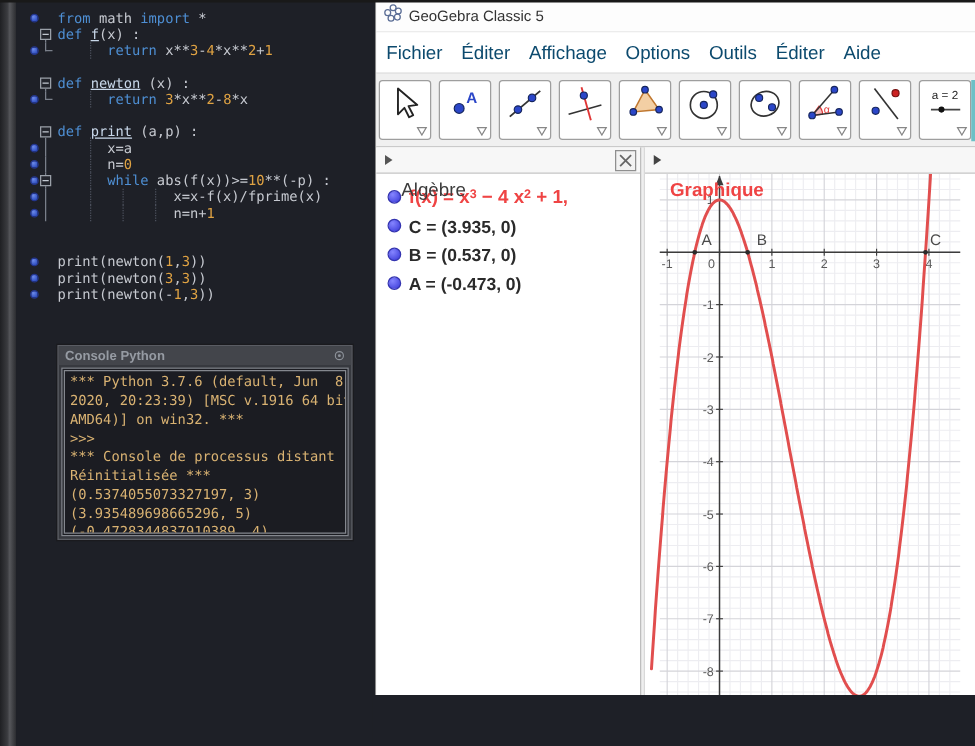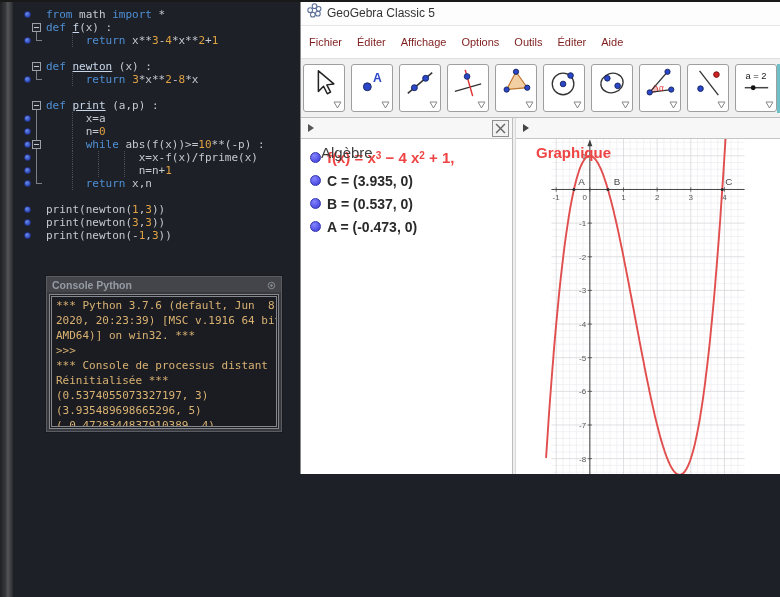--- a/index.html
+++ b/index.html
@@ -29,25 +29,25 @@
   
   #console{position:absolute;left:46px;top:276px;width:236px;height:156px;background:#37393f;
     border:1px solid #5a5c63;box-shadow:0 0 0 1px #1a1a1e;}
   #console-titlebar{height:15px;background:#43454b;display:flex;align-items:center;justify-content:space-between;padding:0 5px;}
   #console-title{font-size:10.5px;font-weight:bold;color:#969ba3;}
   #console-body{position:absolute;left:2px;right:2px;top:17px;bottom:2px;background:#1b1c22;
     border:3px double #84878e;padding:1px 4px;overflow:hidden;}
   .con-line{font-family:"DejaVu Sans Mono",monospace;font-size:11px;line-height:15px;color:#d9b272;white-space:pre;}
 
   
-  #gg{position:absolute;left:300px;top:0;width:480px;height:474px;background:#fff;border-left:1px solid #8a8a8a;}
+  #gg{position:absolute;left:300px;top:0;width:480px;height:556px;background:#fff;border-left:1px solid #8a8a8a;}
   #gg-titlebar{height:26px;display:flex;align-items:center;padding-left:6px;background:#fdfdfd;border-bottom:1px solid #e6e6e6;}
   #gg-title{font-size:12px;color:#333;margin-left:5px;}
   #gg-menubar{height:32px;display:flex;align-items:center;padding-left:5px;background:#fff;}
-  .menu-item{font-size:11px;color:#7f1d1d;margin-right:9px;padding:2px 3px;cursor:default;}
+  .menu-item{font-size:15px;color:#0c4a6e;margin-right:9px;padding:2px 3px;cursor:default;}
   #gg-toolbar{height:60px;background:#f0f0f0;border-top:1px solid #e0e0e0;border-bottom:1px solid #bdbdbd;
     display:flex;align-items:center;padding-left:2px;position:relative;}
   .tool-btn{position:relative;width:42px;height:48px;margin-right:6px;background:#fff;border:1px solid #9e9e9e;border-radius:3px;flex:0 0 auto;}
   .tool-btn svg.tool-icon{position:absolute;left:5px;top:3px;width:30px;height:30px;}
   .tool-dd{position:absolute;right:2px;bottom:2px;width:9px;height:8px;}
   #tool-sliver{position:absolute;right:0;top:5px;width:3px;height:49px;background:#6cc0c6;}
 
   #gg-content{position:absolute;left:0;top:118px;right:0;bottom:0;display:flex;}
   .view-header{height:21px;background:#f7f7f7;border-bottom:1px solid #c6c6c6;display:flex;align-items:center;padding-left:6px;position:relative;}
   .view-title{font-size:15px;color:#3c3c3c;margin-left:6px;margin-top:48px;}
@@ -80,21 +80,20 @@
         <div class="ed-line" style="top: 47px;"><span class="ed-text"></span></div>
         <div class="ed-line" style="top: 60px;"><div class="ed-stem" style="top: 11px; height: 2px;"></div><div class="ed-box"></div><span class="ed-text"><span class="tk-kw">def</span><span class="tk-pl"> </span><span class="tk-df">newton</span><span class="tk-pl"> (x) :</span></span></div>
         <div class="ed-line" style="top: 73px;"><div class="ed-dot"></div><div class="ed-stem" style="top: 0px; height: 7px;"></div><div class="ed-horiz"></div><div class="ed-guide" style="left: 59px;"></div><span class="ed-text"><span class="tk-pl">      </span><span class="tk-kw">return</span><span class="tk-pl"> </span><span class="tk-num">3</span><span class="tk-pl">*x**</span><span class="tk-num">2</span><span class="tk-pl">-</span><span class="tk-num">8</span><span class="tk-pl">*x</span></span></div>
         <div class="ed-line" style="top: 86px;"><span class="ed-text"></span></div>
         <div class="ed-line" style="top: 99px;"><div class="ed-stem" style="top: 11px; height: 2px;"></div><div class="ed-box"></div><span class="ed-text"><span class="tk-kw">def</span><span class="tk-pl"> </span><span class="tk-df">print</span><span class="tk-pl"> (a,p) :</span></span></div>
         <div class="ed-line" style="top: 112px;"><div class="ed-dot"></div><div class="ed-stem" style="top: 0px; height: 13px;"></div><div class="ed-guide" style="left: 59px;"></div><span class="ed-text"><span class="tk-pl">      x=a</span></span></div>
         <div class="ed-line" style="top: 125px;"><div class="ed-dot"></div><div class="ed-stem" style="top: 0px; height: 13px;"></div><div class="ed-guide" style="left: 59px;"></div><span class="ed-text"><span class="tk-pl">      n=</span><span class="tk-num">0</span></span></div>
         <div class="ed-line" style="top: 138px;"><div class="ed-dot"></div><div class="ed-stem" style="top: 0px; height: 13px;"></div><div class="ed-box"></div><div class="ed-guide" style="left: 59px;"></div><span class="ed-text"><span class="tk-pl">      </span><span class="tk-kw">while</span><span class="tk-pl"> abs(f(x))&gt;=</span><span class="tk-num">10</span><span class="tk-pl">**(-p) :</span></span></div>
         <div class="ed-line" style="top: 151px;"><div class="ed-dot"></div><div class="ed-stem" style="top: 0px; height: 13px;"></div><div class="ed-guide" style="left: 59px;"></div><div class="ed-guide" style="left: 85px;"></div><div class="ed-guide" style="left: 111px;"></div><span class="ed-text"><span class="tk-pl">              x=x-f(x)/fprime(x)</span></span></div>
         <div class="ed-line" style="top: 164px;"><div class="ed-dot"></div><div class="ed-stem" style="top: 0px; height: 13px;"></div><div class="ed-guide" style="left: 59px;"></div><div class="ed-guide" style="left: 85px;"></div><div class="ed-guide" style="left: 111px;"></div><span class="ed-text"><span class="tk-pl">              n=n+</span><span class="tk-num">1</span></span></div>
-        <div class="ed-line" style="top: 177px;"><div class="ed-dot"></div><div class="ed-stem" style="top: 0px; height: 7px;"></div><div class="ed-horiz"></div><div class="ed-guide" style="left: 59px;"></div><span class="ed-text"><span class="tk-pl">      </span><span class="tk-kw">return</span><span class="tk-pl"> x,n</span></span></div>
         <div class="ed-line" style="top: 190px;"><span class="ed-text"></span></div>
         <div class="ed-line" style="top: 203px;"><div class="ed-dot"></div><span class="ed-text"><span class="tk-pl">print(newton(</span><span class="tk-num">1</span><span class="tk-pl">,</span><span class="tk-num">3</span><span class="tk-pl">))</span></span></div>
         <div class="ed-line" style="top: 216px;"><div class="ed-dot"></div><span class="ed-text"><span class="tk-pl">print(newton(</span><span class="tk-num">3</span><span class="tk-pl">,</span><span class="tk-num">3</span><span class="tk-pl">))</span></span></div>
         <div class="ed-line" style="top: 229px;"><div class="ed-dot"></div><span class="ed-text"><span class="tk-pl">print(newton(-</span><span class="tk-num">1</span><span class="tk-pl">,</span><span class="tk-num">3</span><span class="tk-pl">))</span></span></div>
       </div>
 
     <div id="console">
       <div id="console-titlebar">
         <span id="console-title">Console Python</span>
         <span>

